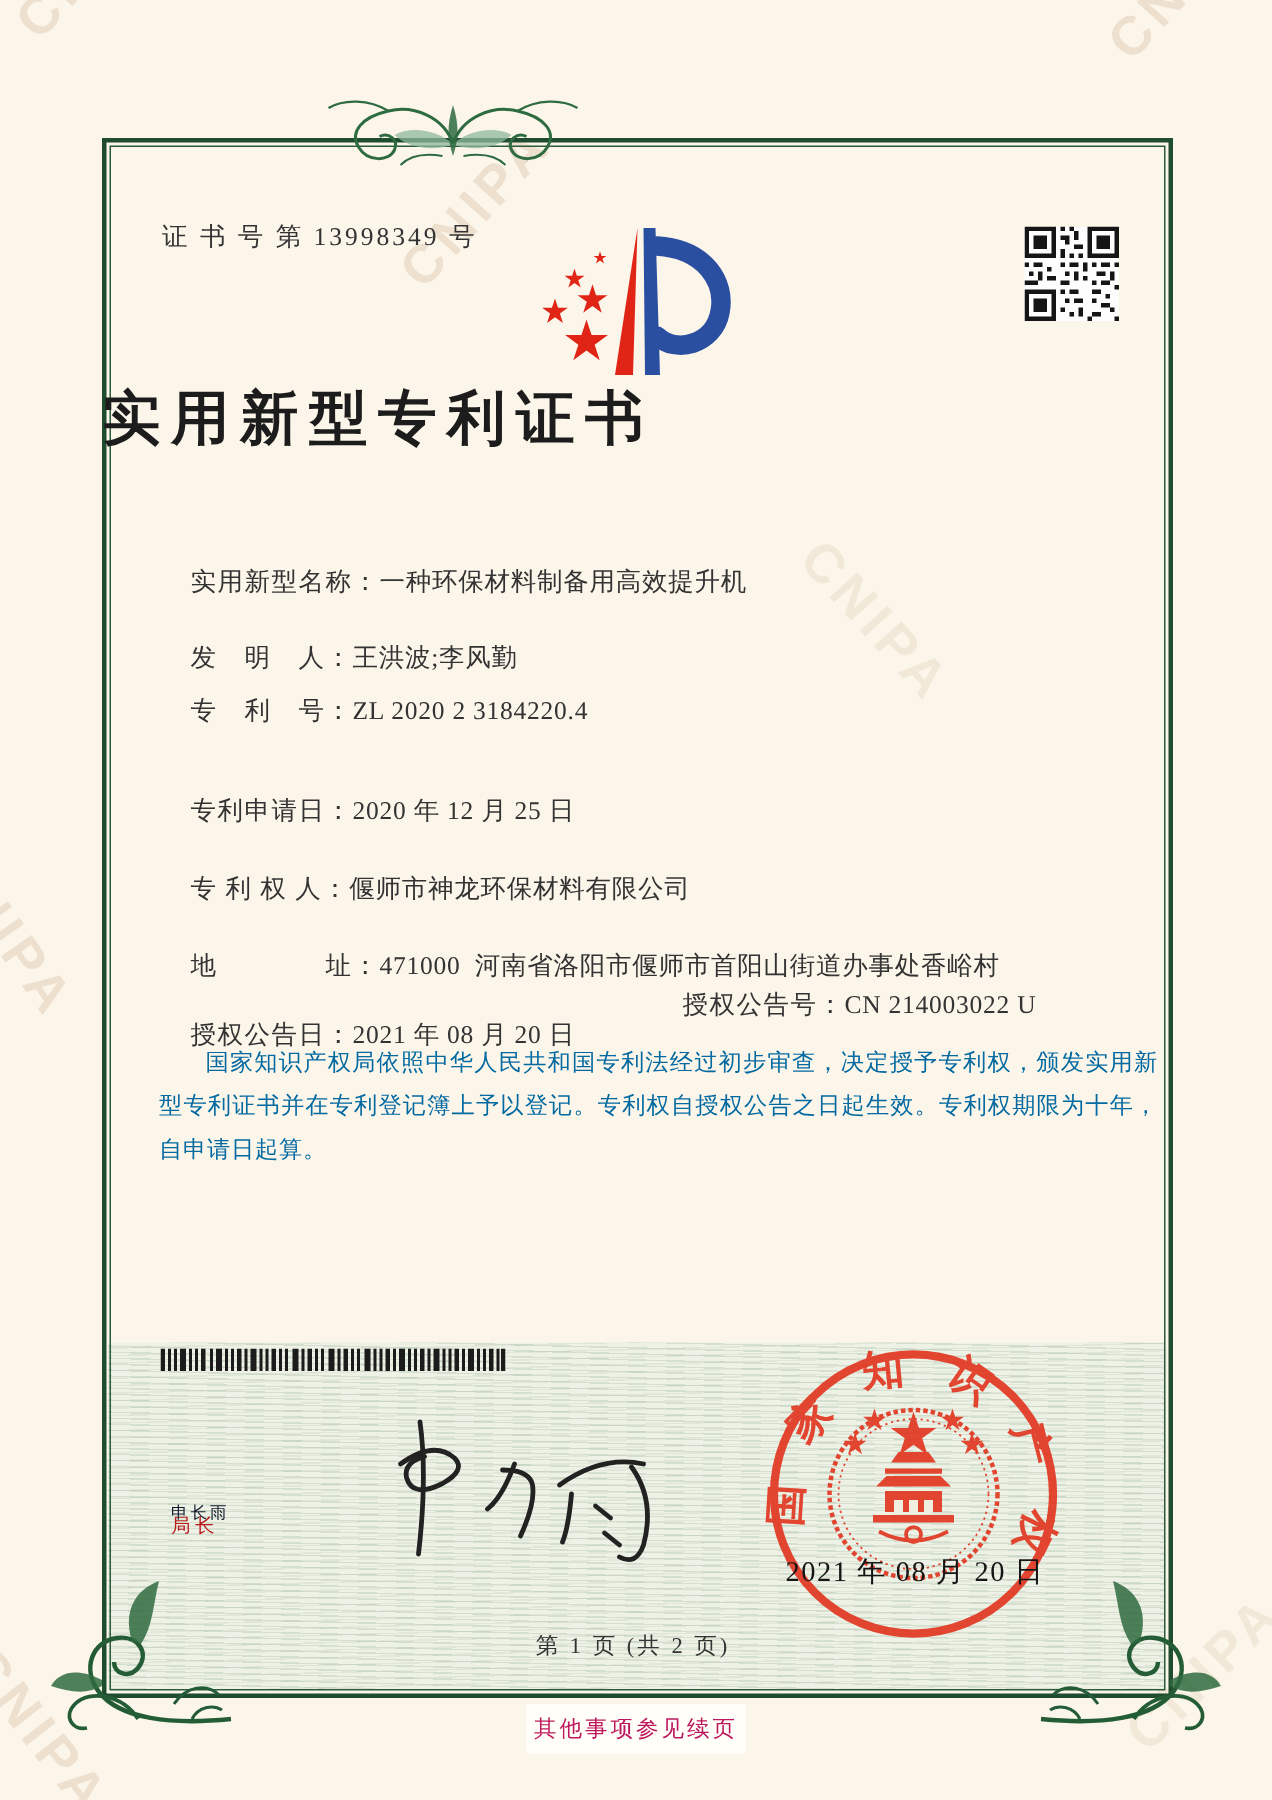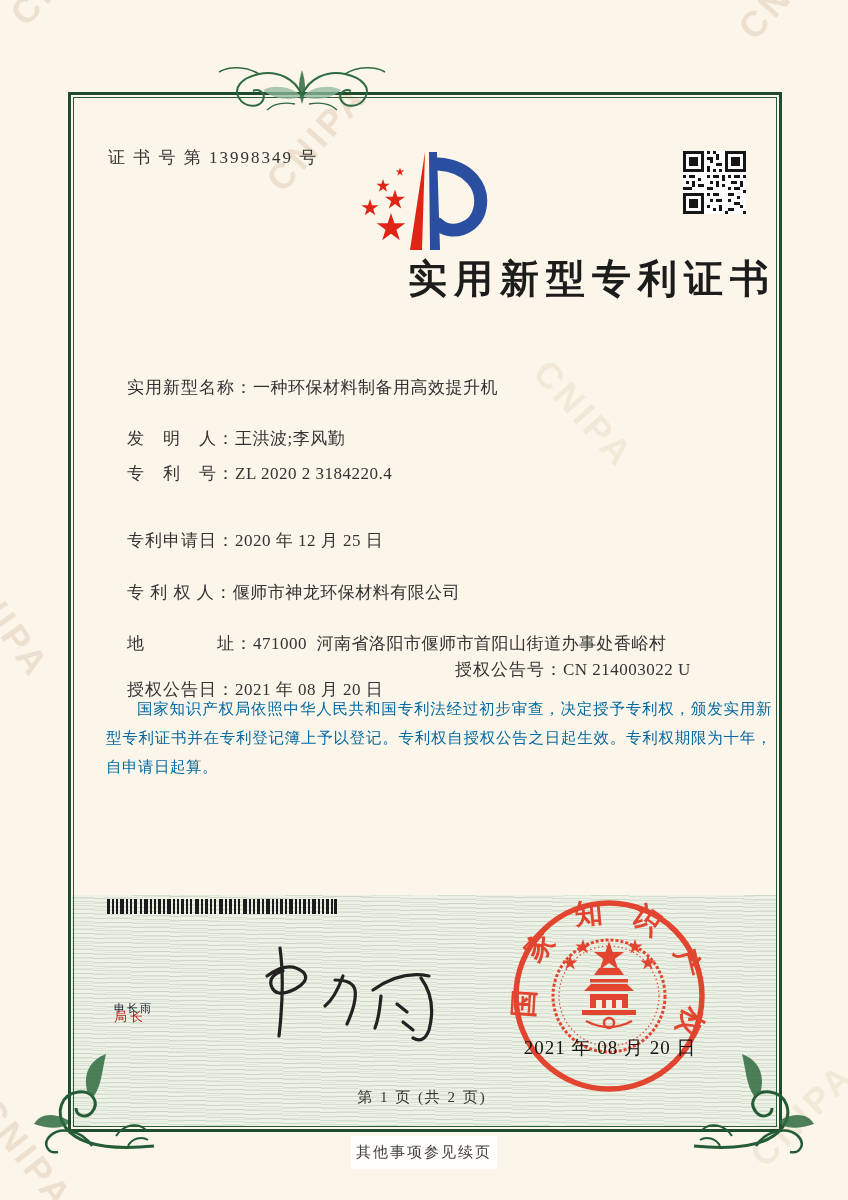--- a/index.html
+++ b/index.html
@@ -29,21 +29,21 @@
     background:
       repeating-linear-gradient(1.5deg, rgba(125,160,130,.22) 0 1px, transparent 1px 4px),
       repeating-linear-gradient(-1.5deg, rgba(125,160,130,.12) 0 1px, transparent 1px 5px),
       #eef1e5;
   }
   
   .cert-no{position:absolute; left:108px; top:146px; font-size:17px; letter-spacing:2px; color:#333;}
   .logo{position:absolute; left:356px; top:144px;}
   .qr{position:absolute; left:683px; top:151px;}
   .title{
-    position:absolute; left:68px; top:252px; width:708px; text-align:right;
+    position:absolute; left:68px; top:252px; width:708px; text-align:left;
     font-size:39px; font-weight:bold; letter-spacing:7px; color:#1c1c1c;
   }
   
   .frow{position:absolute; left:110px; width:660px; font-size:17px; color:#333; white-space:pre-wrap;}
   .flabel{letter-spacing:1px;}
   .fvalue{letter-spacing:.5px;}
   .grant-no{position:absolute; left:345px; top:0; white-space:pre-wrap;}
   
   .body-text{position:absolute; left:106px; top:694px; width:666px;}
   .body-text p{
@@ -56,21 +56,21 @@
   .director-name{position:absolute; left:114px; top:1001px; font-size:11px; letter-spacing:2px; color:#0f172a;}
   .signature{position:absolute; left:225px; top:938px;}
   .seal{position:absolute; left:510px; top:897px; opacity:.94;}
   .seal-date{
     position:absolute; left:500px; top:1035px; width:220px; text-align:center;
     font-size:19px; color:#151515; letter-spacing:1px; z-index:5;
   }
   .page-info{position:absolute; left:68px; top:1088px; width:708px; text-align:center; font-size:15px; color:#333; letter-spacing:2px;}
   .note{
     position:absolute; left:50%; top:1136px; transform:translateX(-50%);
-    background:#fffef8; padding:7px 5px; font-size:15px; letter-spacing:2px; color:#404040;
+    background:#fffef8; padding:7px 5px; font-size:15px; letter-spacing:2px; color:#be185d;
   }
   .ornament{position:absolute; pointer-events:none;}
 </style>
 </head>
 <body>
 
 <div class="page">
 
   <span class="wm" style="left:2px;top:6px;transform:rotate(-48deg);">CNIPA</span>
   <span class="wm" style="left:258px;top:172px;transform:rotate(-48deg);">CNIPA</span>

